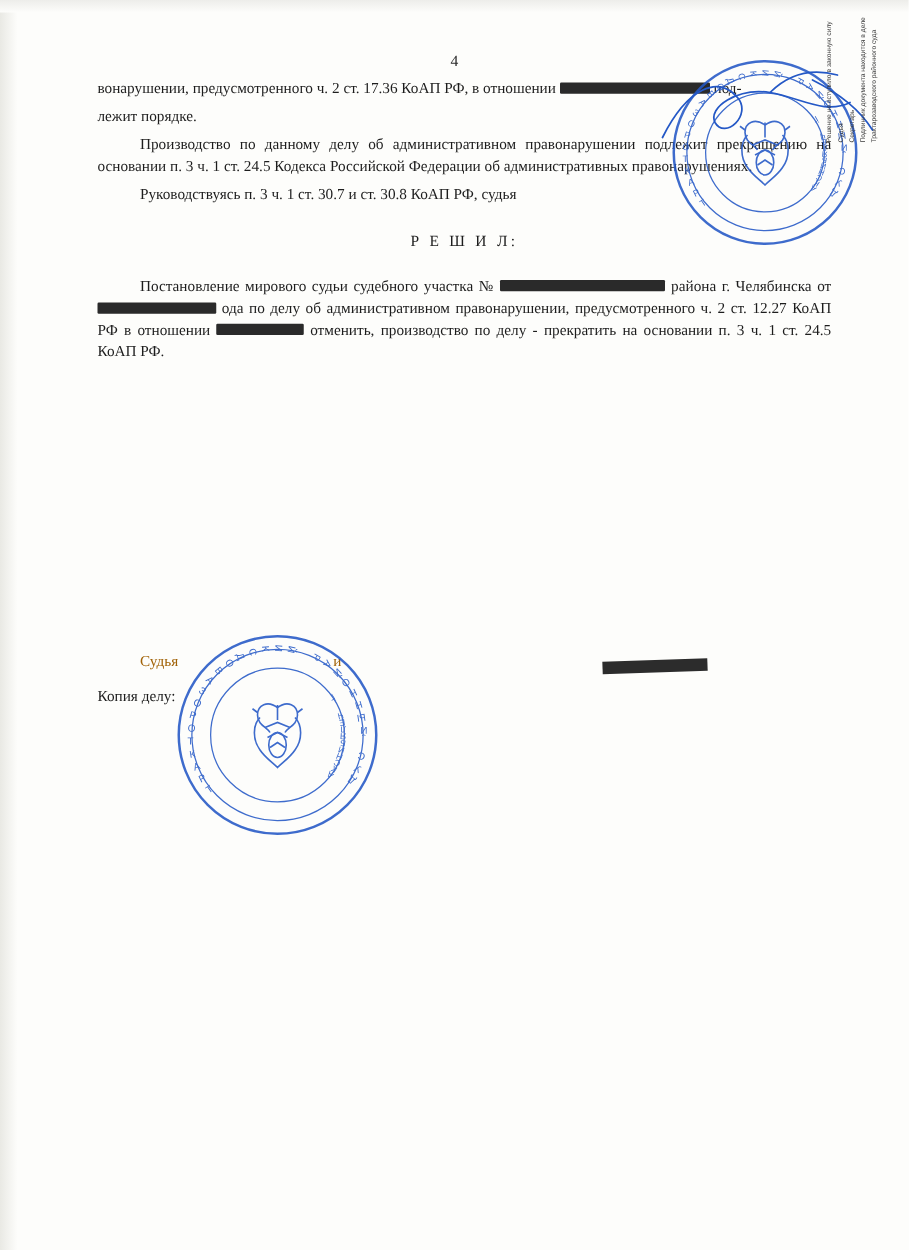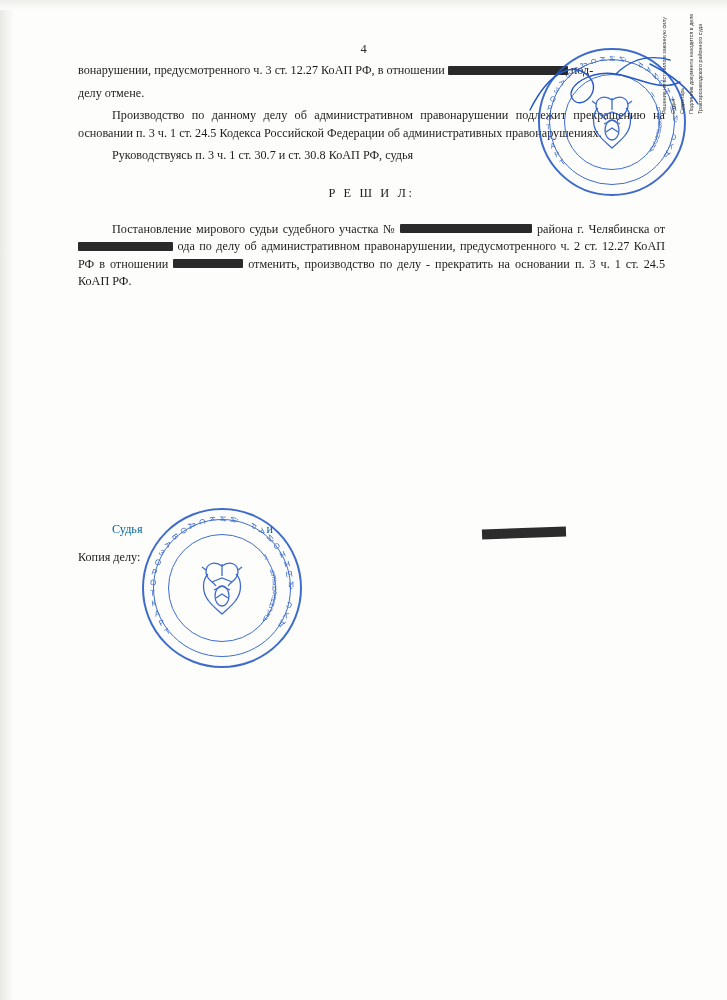--- a/index.html
+++ b/index.html
@@ -96,21 +96,21 @@
     background: #2c2c2c;
     transform: rotate(-2deg);
   }
 
   
   .judge-line {
     position: absolute;
     left: 112px;
     top: 522px;
     font-size: 12.2px;
-    color: #0369a1;
+    color: #a16207;
   }
   .copy-line {
     position: absolute;
     left: 78px;
     top: 550px;
     font-size: 12.2px;
     color: #1d1d1d;
   }
 
   
@@ -210,22 +210,22 @@
 
 <div class="page">
 
   <div class="scan-edge-left"></div>
   <div class="scan-edge-top"></div>
 
   <div class="page-number">4</div>
 
   <div class="body-text">
     <div id="paras-top">
-        <div class="para"><span>вонарушении, предусмотренного ч. 3 ст. 12.27 КоАП РФ, в отношении </span><span class="redact r3"></span><span> под-</span></div>
-        <div class="para"><span>делу отмене.</span></div>
+        <div class="para"><span>вонарушении, предусмотренного ч. 2 ст. 17.36 КоАП РФ, в отношении </span><span class="redact r3"></span><span> под-</span></div>
+        <div class="para"><span>лежит порядке.</span></div>
         <div class="para indent"><span>Производство по данному делу об административном правонарушении подлежит прекращению на основании п. 3 ч. 1 ст. 24.5 Кодекса Российской Федерации об административных правонарушениях.</span></div>
         <div class="para indent"><span>Руководствуясь п. 3 ч. 1 ст. 30.7 и ст. 30.8 КоАП РФ, судья</span></div>
       </div>
     <div class="ruling-heading">Р Е Ш И Л:</div>
     <div id="paras-ruling">
         <div class="para indent"><span>Постановление мирового судьи судебного участка № </span><span class="redact r7"></span><span> района г. Челябинска от </span><span class="redact r4"></span><span> ода по делу об административном правонарушении, предусмотренного ч. 2 ст. 12.27 КоАП РФ в отношении </span><span class="redact r5"></span><span> отменить, производство по делу - прекратить на основании п. 3 ч. 1 ст. 24.5 КоАП РФ.</span></div>
       </div>
   </div>
 
   <div class="judge-line">

